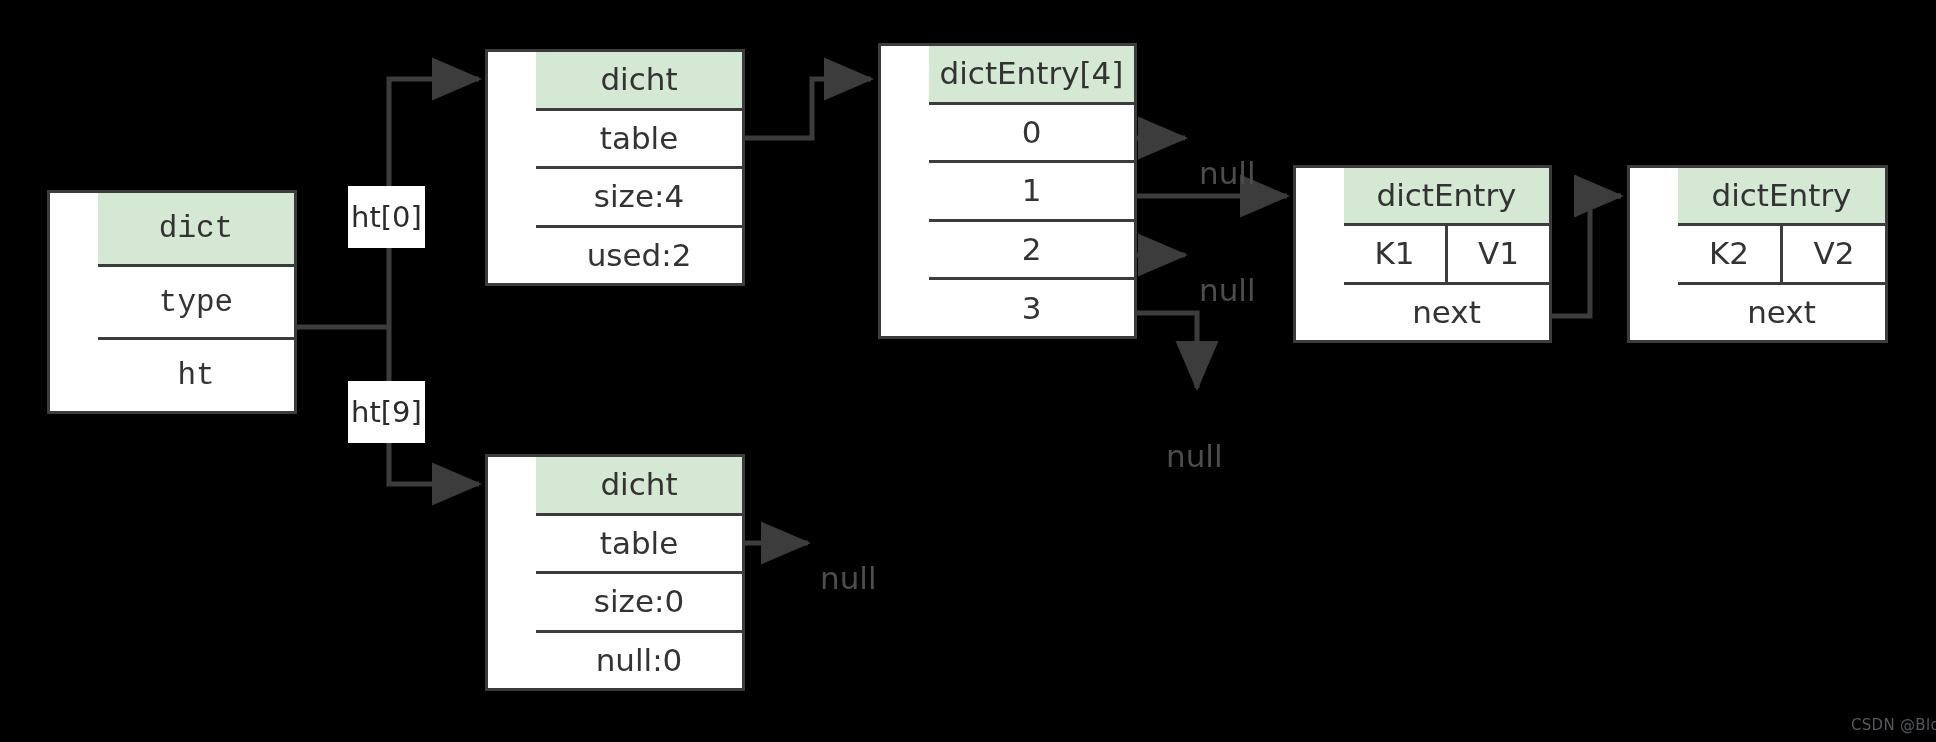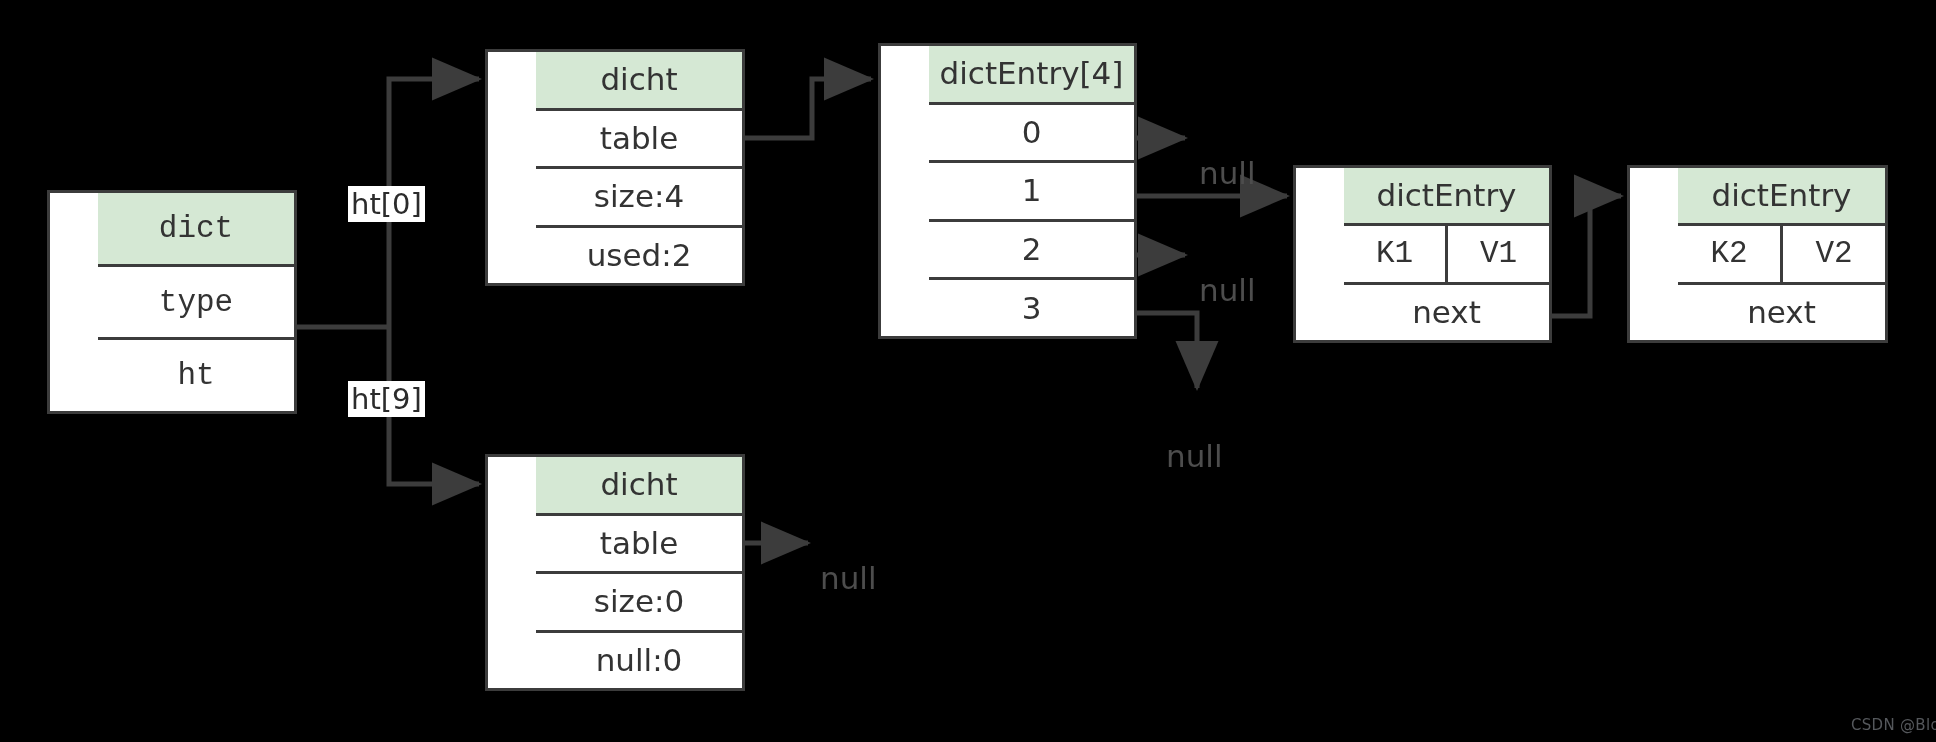--- a/index.html
+++ b/index.html
@@ -47,21 +47,20 @@
     white-space: nowrap;
     margin-left: 48px;
   }
   .row.header {
     border-top: none;
     background: #d5e8d4;
   }
   .row.split {
     padding: 0;
     flex-direction: row;
-    font-family: Liberation Mono, monospace;
   }
   .row.split > .cell {
     flex: 1 1 0;
     display: flex;
     align-items: center;
     justify-content: center;
     height: 100%;
     box-sizing: border-box;
   }
   .row.split > .cell.right {
@@ -76,21 +75,21 @@
     line-height: 1;
     white-space: nowrap;
     margin-top: 36px;
   }
   .edgelabel {
     position: absolute;
     background: #ffffff;
     color: #2b2b2b;
     font-size: 29px;
     line-height: 1.18;
-    padding: 1px 3px;
+    padding: 14px 3px;
     white-space: nowrap;
   }
   .watermark {
     position: absolute;
     color: #55585c;
     font-size: 15px;
     letter-spacing: 0.3px;
     white-space: nowrap;
     font-family: "DejaVu Sans", "Liberation Sans", sans-serif;
   }

